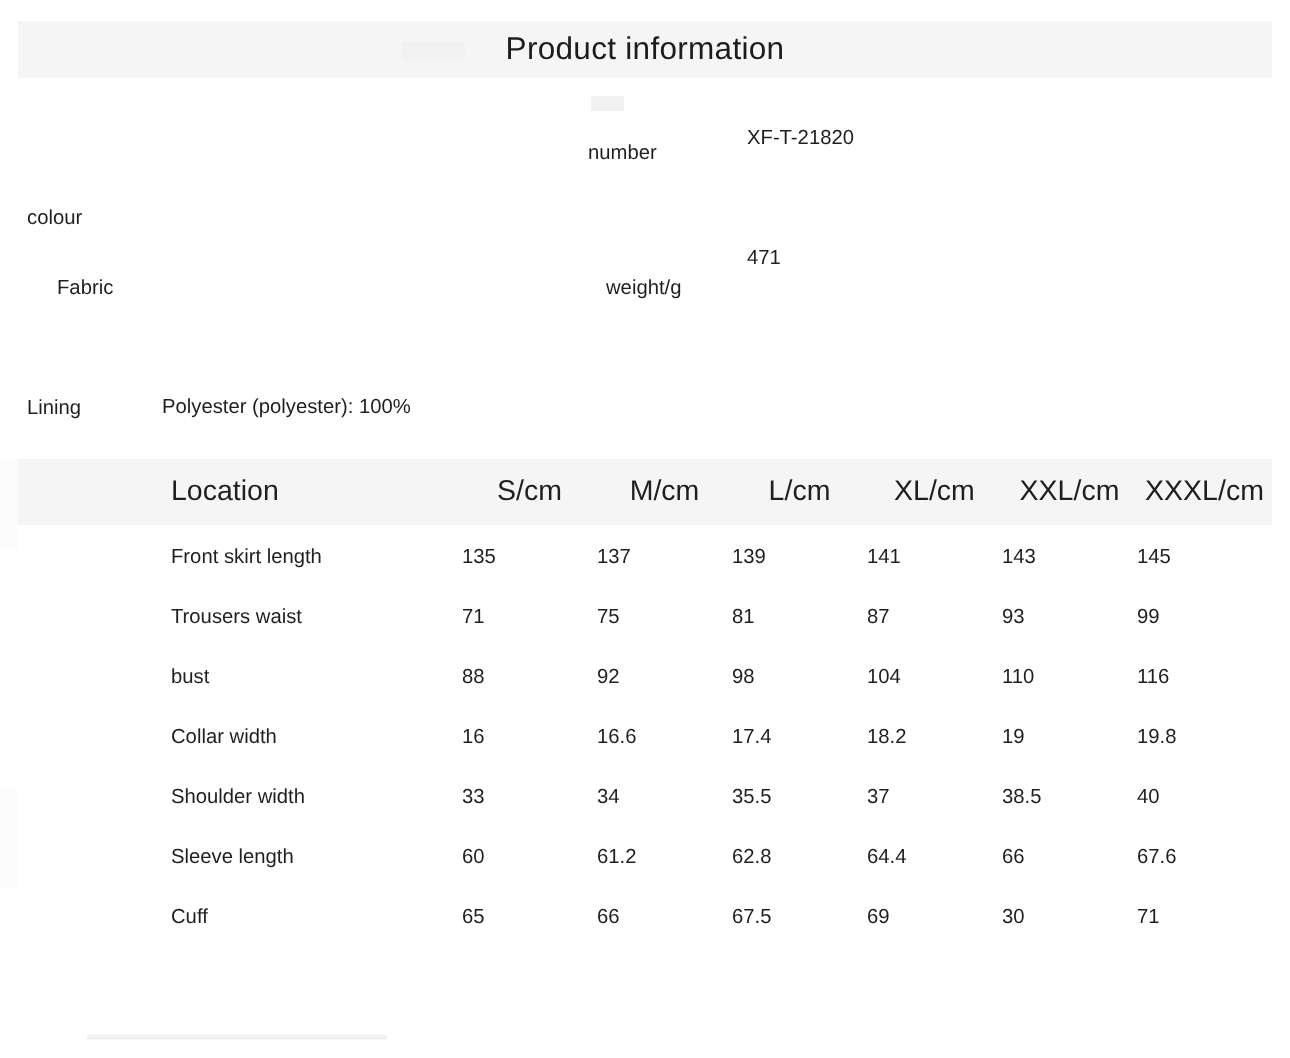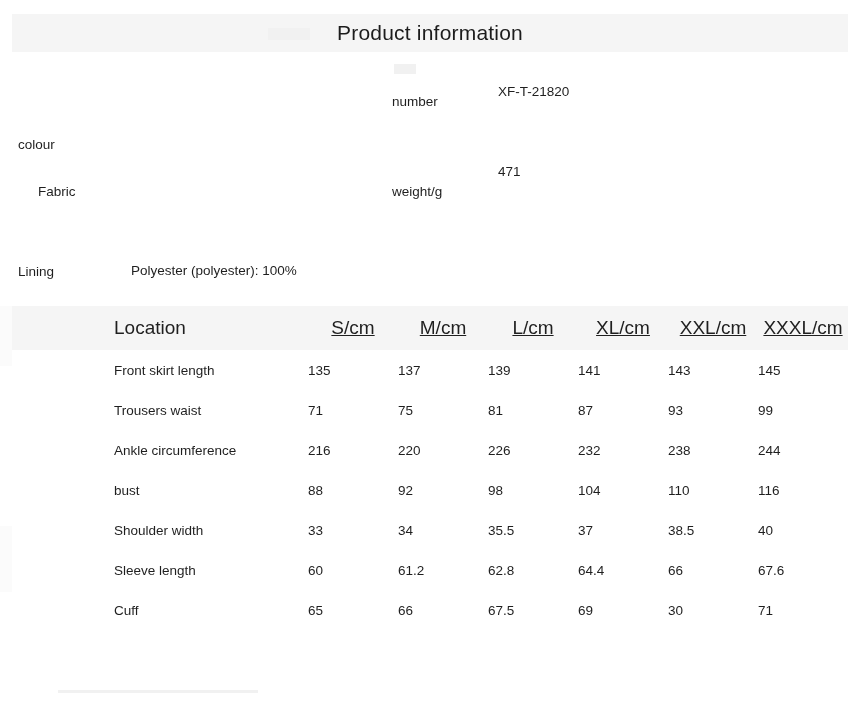--- a/index.html
+++ b/index.html
@@ -46,28 +46,28 @@
   
   .spec {
     position: absolute;
     font-size: 13.5px;
     color: #1f1f1f;
     white-space: nowrap;
   }
   .spec-label-left { left: 18px; }
   .spec-label-mid  { left: 392px; }
   .spec-value-mid  { left: 498px; }
-  .spec-value-left { left: 131px; }
+  .spec-value-left { left: 108px; }
 
   .row-colour-label  { top: 104px; margin-top: 33px; }
   .row-number-label  { top: 94px; text-align: center; }
   .row-number-value  { top: 84px; }
 
   .row-fabric-label  { top: 184px; margin-left: 20px; }
-  .row-weight-label  { top: 184px; }
+  .row-weight-label  { top: 184px; margin-left: 12px; }
   .row-weight-value  { top: 164px; }
 
   .row-lining-label  { top: 264px; }
   .row-lining-value  { top: 263px; }
 
   
   .ghost {
     position: absolute;
     background: #f1f1f1;
   }
@@ -94,21 +94,20 @@
     background: #f5f5f5;
     font-size: 19px;
     height: 44px;
   }
   .size-table thead th.hdr-loc {
     text-align: left;
     padding-left: 102px;
   }
   .size-table thead th.hdr-size {
     text-align: center;
-    text-decoration: underline;
   }
   .size-table td.cell-loc {
     text-align: left;
     padding-left: 102px;
   }
   .size-table td.cell-val {
     text-align: left;
   }
   col.c-loc { width: 296px; }
   col.c-sz  { width: 90px; }
@@ -181,38 +180,38 @@
       <tr>
         <td class="cell-loc">Trousers waist</td>
         <td class="cell-val">71</td>
         <td class="cell-val">75</td>
         <td class="cell-val">81</td>
         <td class="cell-val">87</td>
         <td class="cell-val">93</td>
         <td class="cell-val">99</td>
       </tr>
       <tr>
-        <td class="cell-loc">Ankle circumference</td>
-        <td class="cell-val">216</td>
-        <td class="cell-val">220</td>
-        <td class="cell-val">226</td>
-        <td class="cell-val">232</td>
-        <td class="cell-val">238</td>
-        <td class="cell-val">244</td>
-      </tr>
-      <tr>
         <td class="cell-loc">bust</td>
         <td class="cell-val">88</td>
         <td class="cell-val">92</td>
         <td class="cell-val">98</td>
         <td class="cell-val">104</td>
         <td class="cell-val">110</td>
         <td class="cell-val">116</td>
       </tr>
       <tr>
+        <td class="cell-loc">Collar width</td>
+        <td class="cell-val">16</td>
+        <td class="cell-val">16.6</td>
+        <td class="cell-val">17.4</td>
+        <td class="cell-val">18.2</td>
+        <td class="cell-val">19</td>
+        <td class="cell-val">19.8</td>
+      </tr>
+      <tr>
         <td class="cell-loc">Shoulder width</td>
         <td class="cell-val">33</td>
         <td class="cell-val">34</td>
         <td class="cell-val">35.5</td>
         <td class="cell-val">37</td>
         <td class="cell-val">38.5</td>
         <td class="cell-val">40</td>
       </tr>
       <tr>
         <td class="cell-loc">Sleeve length</td>

